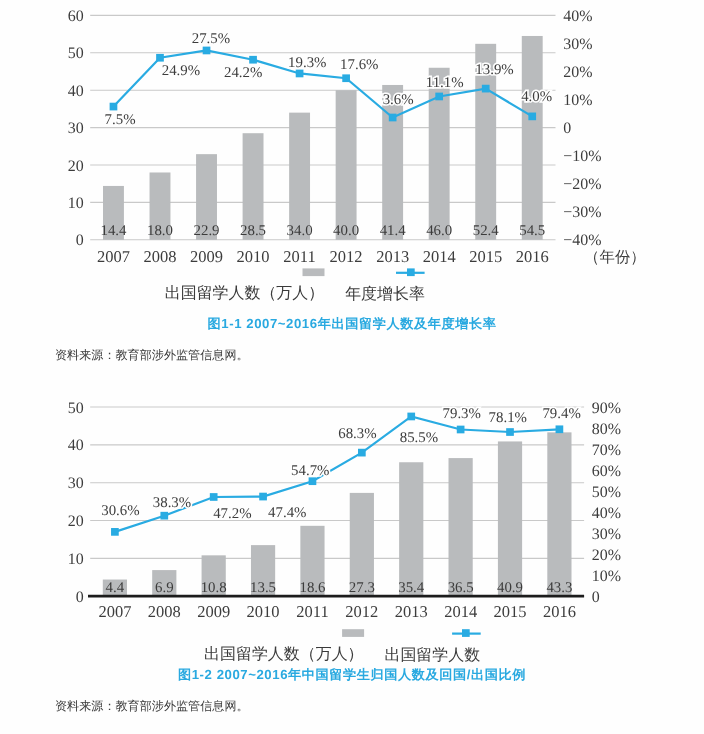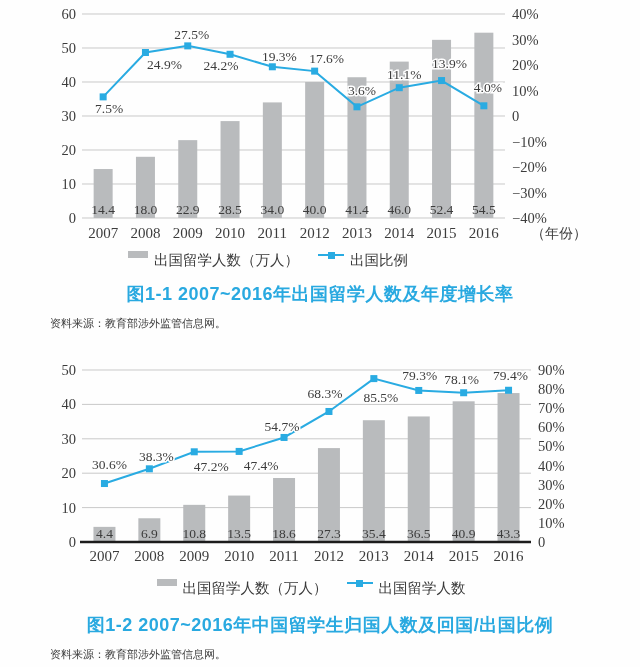--- a/index.html
+++ b/index.html
@@ -7,31 +7,31 @@
     width:640px;height:667px;background:#fefefe;overflow:hidden;
     font-family:"Liberation Serif",serif;color:#3c3c3c;
   }
   svg{display:block;}
   .legend-row{
     display:flex;align-items:center;justify-content:center;gap:19px;
     height:16px;font-size:14.5px;color:#3a3a3a;
   }
   .legend-row.l1{margin-top:7px;transform:translateX(-52px);}
   .legend-row.l2{margin-top:13px;transform:translateX(-9px);}
-  .legend-item{display:flex;align-items:flex-start;gap:6px;}
+  .legend-item{display:flex;align-items:flex-end;gap:6px;flex-direction:column;}
   .swatch-bar{width:20px;height:7px;display:inline-block;}
   .lswatch{position:relative;width:26px;height:9px;display:inline-block;}
   .lline{position:absolute;left:0;top:3.5px;width:26px;height:2px;}
   .lsq{position:absolute;left:9.5px;top:1px;width:7px;height:7px;}
   .fig-title{
     text-align:center;font-family:"Liberation Sans",sans-serif;font-weight:bold;
-    font-size:18px;color:#29a9e0;margin-top:17px;height:18px;line-height:18px;
+    font-size:12px;color:#29a9e0;margin-top:17px;height:18px;line-height:18px;
     letter-spacing:0.5px;
   }
-  .fig-title.t2{margin-top:20px;}
+  .fig-title.t2{margin-top:8px;}
   .source{font-size:11px;color:#3a3a3a;margin:12px 0 0 50px;height:17px;line-height:17px;}
   text{font-family:"Liberation Serif",serif;}
 </style>
 </head>
 <body>
 
 <div class="page">
 
   <svg width="640" height="245" viewBox="0 0 640 245">
       <line x1="82" y1="14" x2="505" y2="14" stroke="#c9c9c9" stroke-width="1"></line>
@@ -114,21 +114,21 @@
   <div class="legend-row l1">
     <div class="legend-item">
       <span class="swatch-bar" style="background: rgb(185, 187, 189);"></span>
       <span>出国留学人数（万人）</span>
     </div>
     <div class="legend-item">
       <span class="lswatch">
           <span class="lline" style="background: rgb(41, 171, 226);"></span>
           <span class="lsq" style="background: rgb(41, 171, 226);"></span>
         </span>
-      <span>出国比例</span>
+      <span>年度增长率</span>
     </div>
   </div>
 
   <div class="fig-title t1">图1-1  2007~2016年出国留学人数及年度增长率</div>
   <div class="source">资料来源：教育部涉外监管信息网。</div>
 
   <svg width="640" height="215" viewBox="0 0 640 215" style="margin-top:20px">
       <line x1="82" y1="18" x2="531" y2="18" stroke="#c9c9c9" stroke-width="1"></line>
       <text x="76" y="23" text-anchor="end" font-size="14.5" fill="#3c3c3c">50</text>
       <line x1="82" y1="52.4" x2="531" y2="52.4" stroke="#c9c9c9" stroke-width="1"></line>

